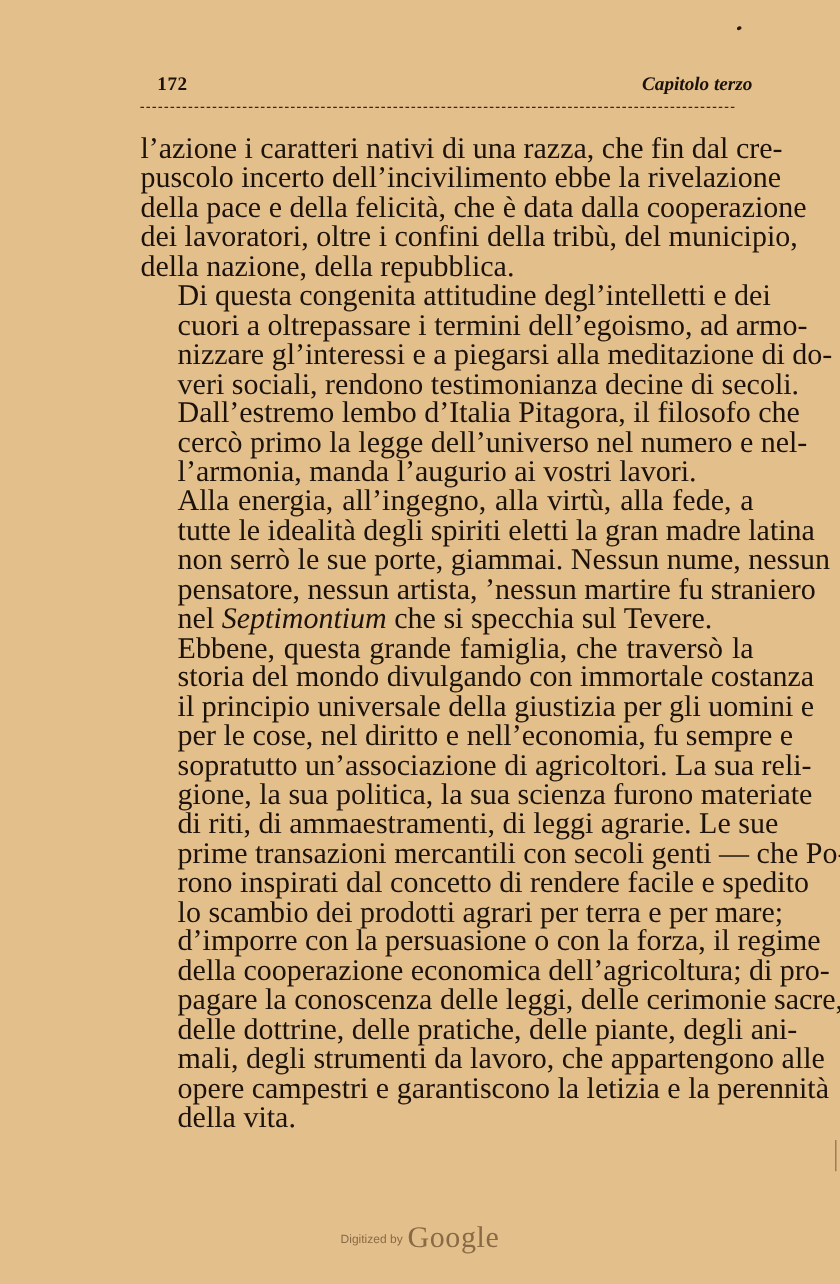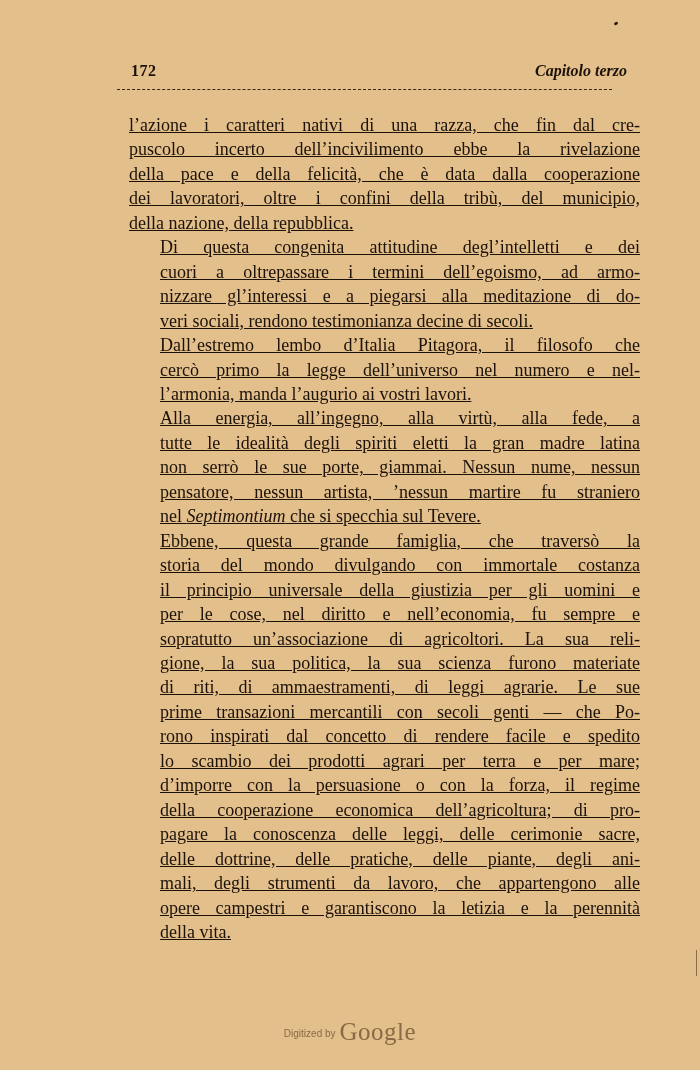--- a/index.html
+++ b/index.html
@@ -29,24 +29,23 @@
   }
   .running-title {
     position: absolute; left: 0; right: 0; top: 0; text-align: right;
     font-size: 16px; font-weight: bold; font-style: italic;
   }
   .header-rule {
     position: absolute; left: 117px; top: 89px; width: 495px; height: 0;
     border-top: 1px dashed #3a2614;
   }
   .body-text {
-    position: absolute; left: 129px; top: 113px; width: 511px;
-    font-size: 18px; line-height: 24.45px;
+    position: absolute; left: 117px; top: 113px; width: 511px;
+    font-size: 25px; line-height: 24.45px;
     text-align: justify;
-    text-decoration: underline;
   }
   .body-text p { margin: 0; text-indent: 31px; hyphens: none; }
   .body-text p.first { text-indent: 0; }
   .line { display: block; text-align: justify; text-align-last: justify; white-space: nowrap; }
   .line.last { text-align-last: left; }
   .footer {
     position: absolute; left: 0; right: 0; top: 1018px; text-align: center;
     color: #8a6a44;
   }
   .footer .small { font-family: "Liberation Sans", sans-serif; font-size: 10px; vertical-align: 3px; margin-top: 28px; }

